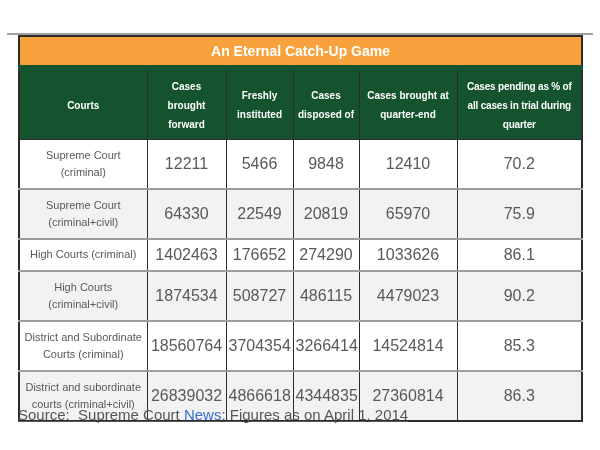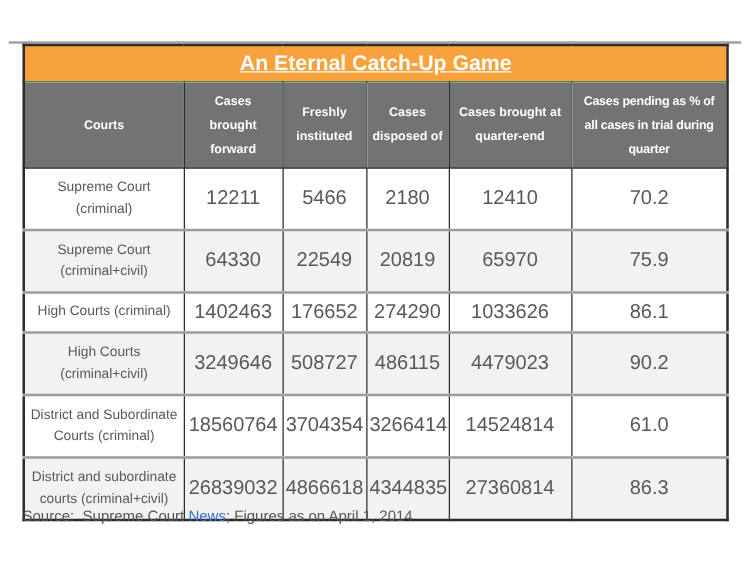--- a/index.html
+++ b/index.html
@@ -35,29 +35,28 @@
   table.catchup th, table.catchup td {
     vertical-align: middle;
     text-align: center;
     padding: 0 2px;
     overflow: hidden;
   }
   
   tr.title-row th {
     background: #f7a23c;
     color: #ffffff;
-    font-size: 17px;
+    font-size: 14px;
     font-weight: bold;
     height: 28px;
-    border-bottom: 1px solid #14532d;
-    text-decoration: underline;
+    border-bottom: 6px solid #14532d;
   }
   
   tr.header-row th {
-    background: #737373;
+    background: #14532d;
     color: #ffffff;
     font-size: 10px;
     font-weight: bold;
     height: 68px;
     line-height: 1.9;
     white-space: pre-line;
     border: 1px solid #2b2b2b;
   }
   tr.header-row th.tight { letter-spacing: -0.2px; text-align: center; }
   tr.header-row th:first-child { border-left: none; }
@@ -81,23 +80,24 @@
   tbody tr.h2 td { height: 48px; }
   tbody tr.h1 td { height: 30px; }
   tbody td:first-child { border-left: none; }
   tbody td:last-child { border-right: none; }
   tbody tr:last-child td { border-bottom: none; }
   
   .source {
     position: absolute;
     left: 18px;
     top: 406px;
-    font-size: 12px;
+    font-size: 15px;
     color: #565656;
     white-space: pre;
+    text-decoration: underline;
   }
   .source a {
     color: #3b6cd4;
     text-decoration: none;
     cursor: pointer;
   }
 </style>
 </head>
 <body>
 
@@ -133,21 +133,21 @@
 all cases in trial during
 quarter</th>
       </tr>
     </thead>
     <tbody>
       <tr class="h2">
         <td class="court">Supreme Court
 (criminal)</td>
         <td>12211</td>
         <td>5466</td>
-        <td>2180</td>
+        <td>9848</td>
         <td>12410</td>
         <td>70.2</td>
       </tr>
       <tr class="h2 alt">
         <td class="court">Supreme Court
 (criminal+civil)</td>
         <td>64330</td>
         <td>22549</td>
         <td>20819</td>
         <td>65970</td>
@@ -157,34 +157,34 @@
         <td class="court">High Courts (criminal)</td>
         <td>1402463</td>
         <td>176652</td>
         <td>274290</td>
         <td>1033626</td>
         <td>86.1</td>
       </tr>
       <tr class="h2 alt">
         <td class="court">High Courts
 (criminal+civil)</td>
-        <td>3249646</td>
+        <td>1874534</td>
         <td>508727</td>
         <td>486115</td>
         <td>4479023</td>
         <td>90.2</td>
       </tr>
       <tr class="h2">
         <td class="court">District and Subordinate
 Courts (criminal)</td>
         <td>18560764</td>
         <td>3704354</td>
         <td>3266414</td>
         <td>14524814</td>
-        <td>61.0</td>
+        <td>85.3</td>
       </tr>
       <tr class="h2 alt">
         <td class="court">District and subordinate
 courts (criminal+civil)</td>
         <td>26839032</td>
         <td>4866618</td>
         <td>4344835</td>
         <td>27360814</td>
         <td>86.3</td>
       </tr>

